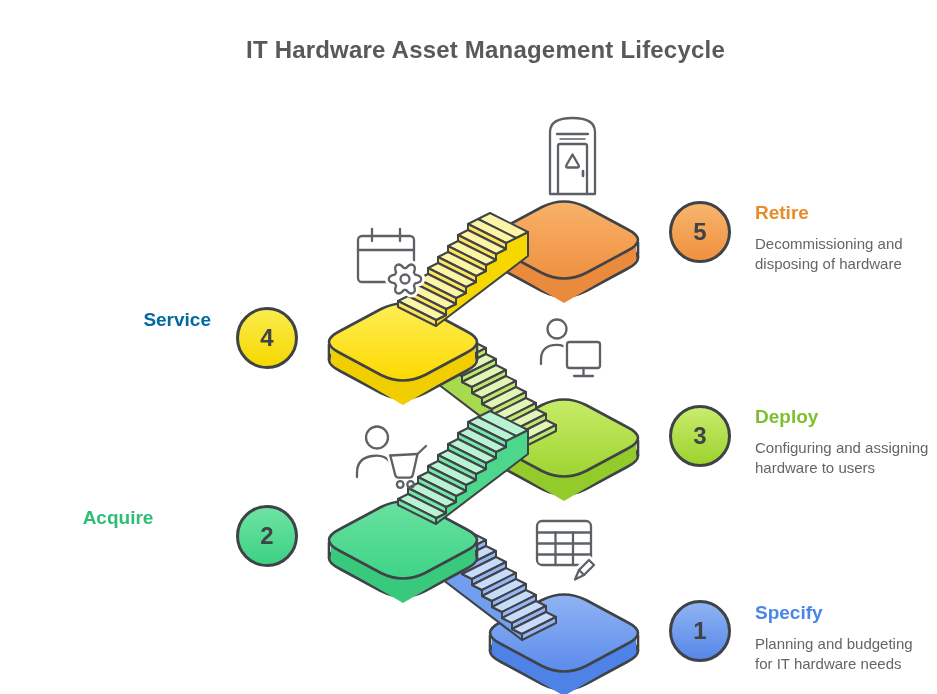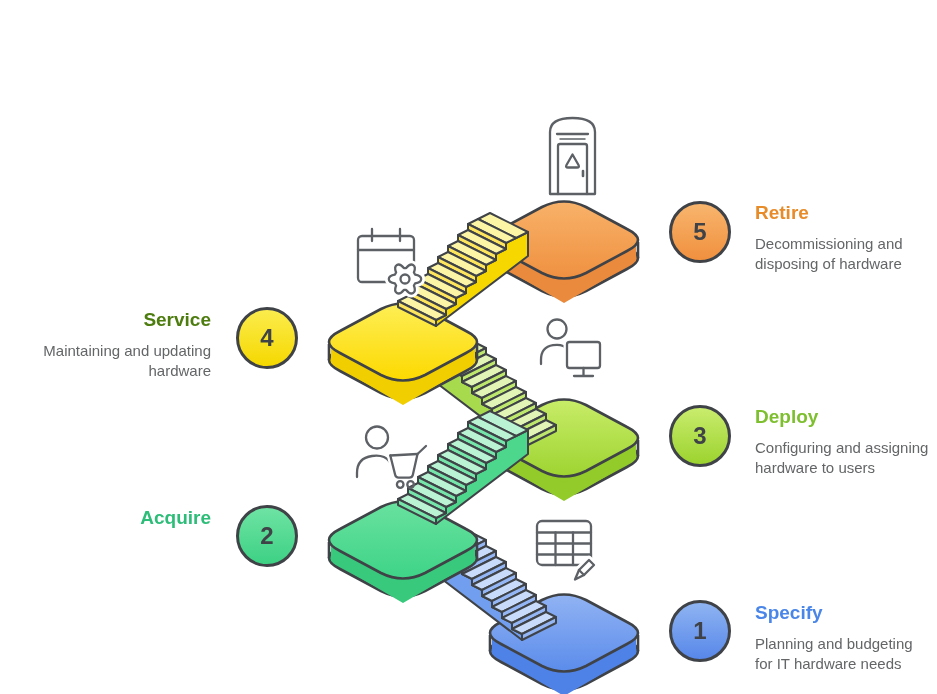--- a/index.html
+++ b/index.html
@@ -10,28 +10,29 @@
   svg.scene{position:absolute;left:0;top:0;width:937px;height:694px;}
   .circle{position:absolute;width:62px;height:62px;border-radius:50%;
           border:3px solid #3f4347;box-sizing:border-box;display:flex;
           align-items:center;justify-content:center;font-size:24px;font-weight:bold;color:#3f4347;}
   .txt{position:absolute;}
   .step-label{font-size:19px;font-weight:bold;margin-bottom:10px;}
   .step-desc{font-size:15px;line-height:1.3;color:#636567;white-space:pre-line;}
   .s5 .circle{left:669px;top:201px}.s5 .txt{left:755px;top:202px;width:190px}
   .s4 .circle{left:236px;top:307px}.s4 .txt{left:25px;top:309px;width:186px;text-align:right}
   .s3 .circle{left:669px;top:405px}.s3 .txt{left:755px;top:406px;width:195px}
-  .s2 .circle{left:236px;top:505px}.s2 .txt{left:25px;top:507px;width:186px;text-align:right}
+  .s2 .circle{left:236px;top:505px}.s2 .txt{left:25px;top:507px;width:186px;text-align:center}
   .s1 .circle{left:669px;top:600px}.s1 .txt{left:755px;top:602px;width:190px}
 </style>
 </head>
 <body>
 
 <div class="canvas">
 
+  <div class="title">IT Hardware Asset Management Lifecycle</div>
 
   <svg class="scene" viewBox="0 0 937 694">
     <defs id="grad-defs">
         <linearGradient id="g-orange" x1="0" y1="0" x2="0" y2="1">
           <stop offset="0%" stop-color="#f8b269"></stop>
           <stop offset="100%" stop-color="#ef9040"></stop>
         </linearGradient>
         <linearGradient id="g-yellow" x1="0" y1="0" x2="0" y2="1">
           <stop offset="0%" stop-color="#fdee55"></stop>
           <stop offset="100%" stop-color="#fdd900"></stop>
@@ -220,23 +221,21 @@
     <div class="txt">
       <div class="step-label" style="color: rgb(232, 140, 42);">Retire</div>
       <div class="step-desc">Decommissioning and
 disposing of hardware</div>
     </div>
   </div>
 
   <div class="step s4">
     <div class="circle" style="background: linear-gradient(rgb(251, 236, 77), rgb(245, 216, 0));">4</div>
     <div class="txt">
-      <div class="step-label" style="color: #4d7c0f;">Service</div>
-      <div class="step-desc">Maintaining and updating
-hardware</div>
+      <div class="step-label" style="color: #0369a1;">Service</div>
     </div>
   </div>
 
   <div class="step s3">
     <div class="circle" style="background: linear-gradient(rgb(201, 236, 109), rgb(156, 211, 47));">3</div>
     <div class="txt">
       <div class="step-label" style="color: rgb(125, 191, 46);">Deploy</div>
       <div class="step-desc">Configuring and assigning
 hardware to users</div>
     </div>

